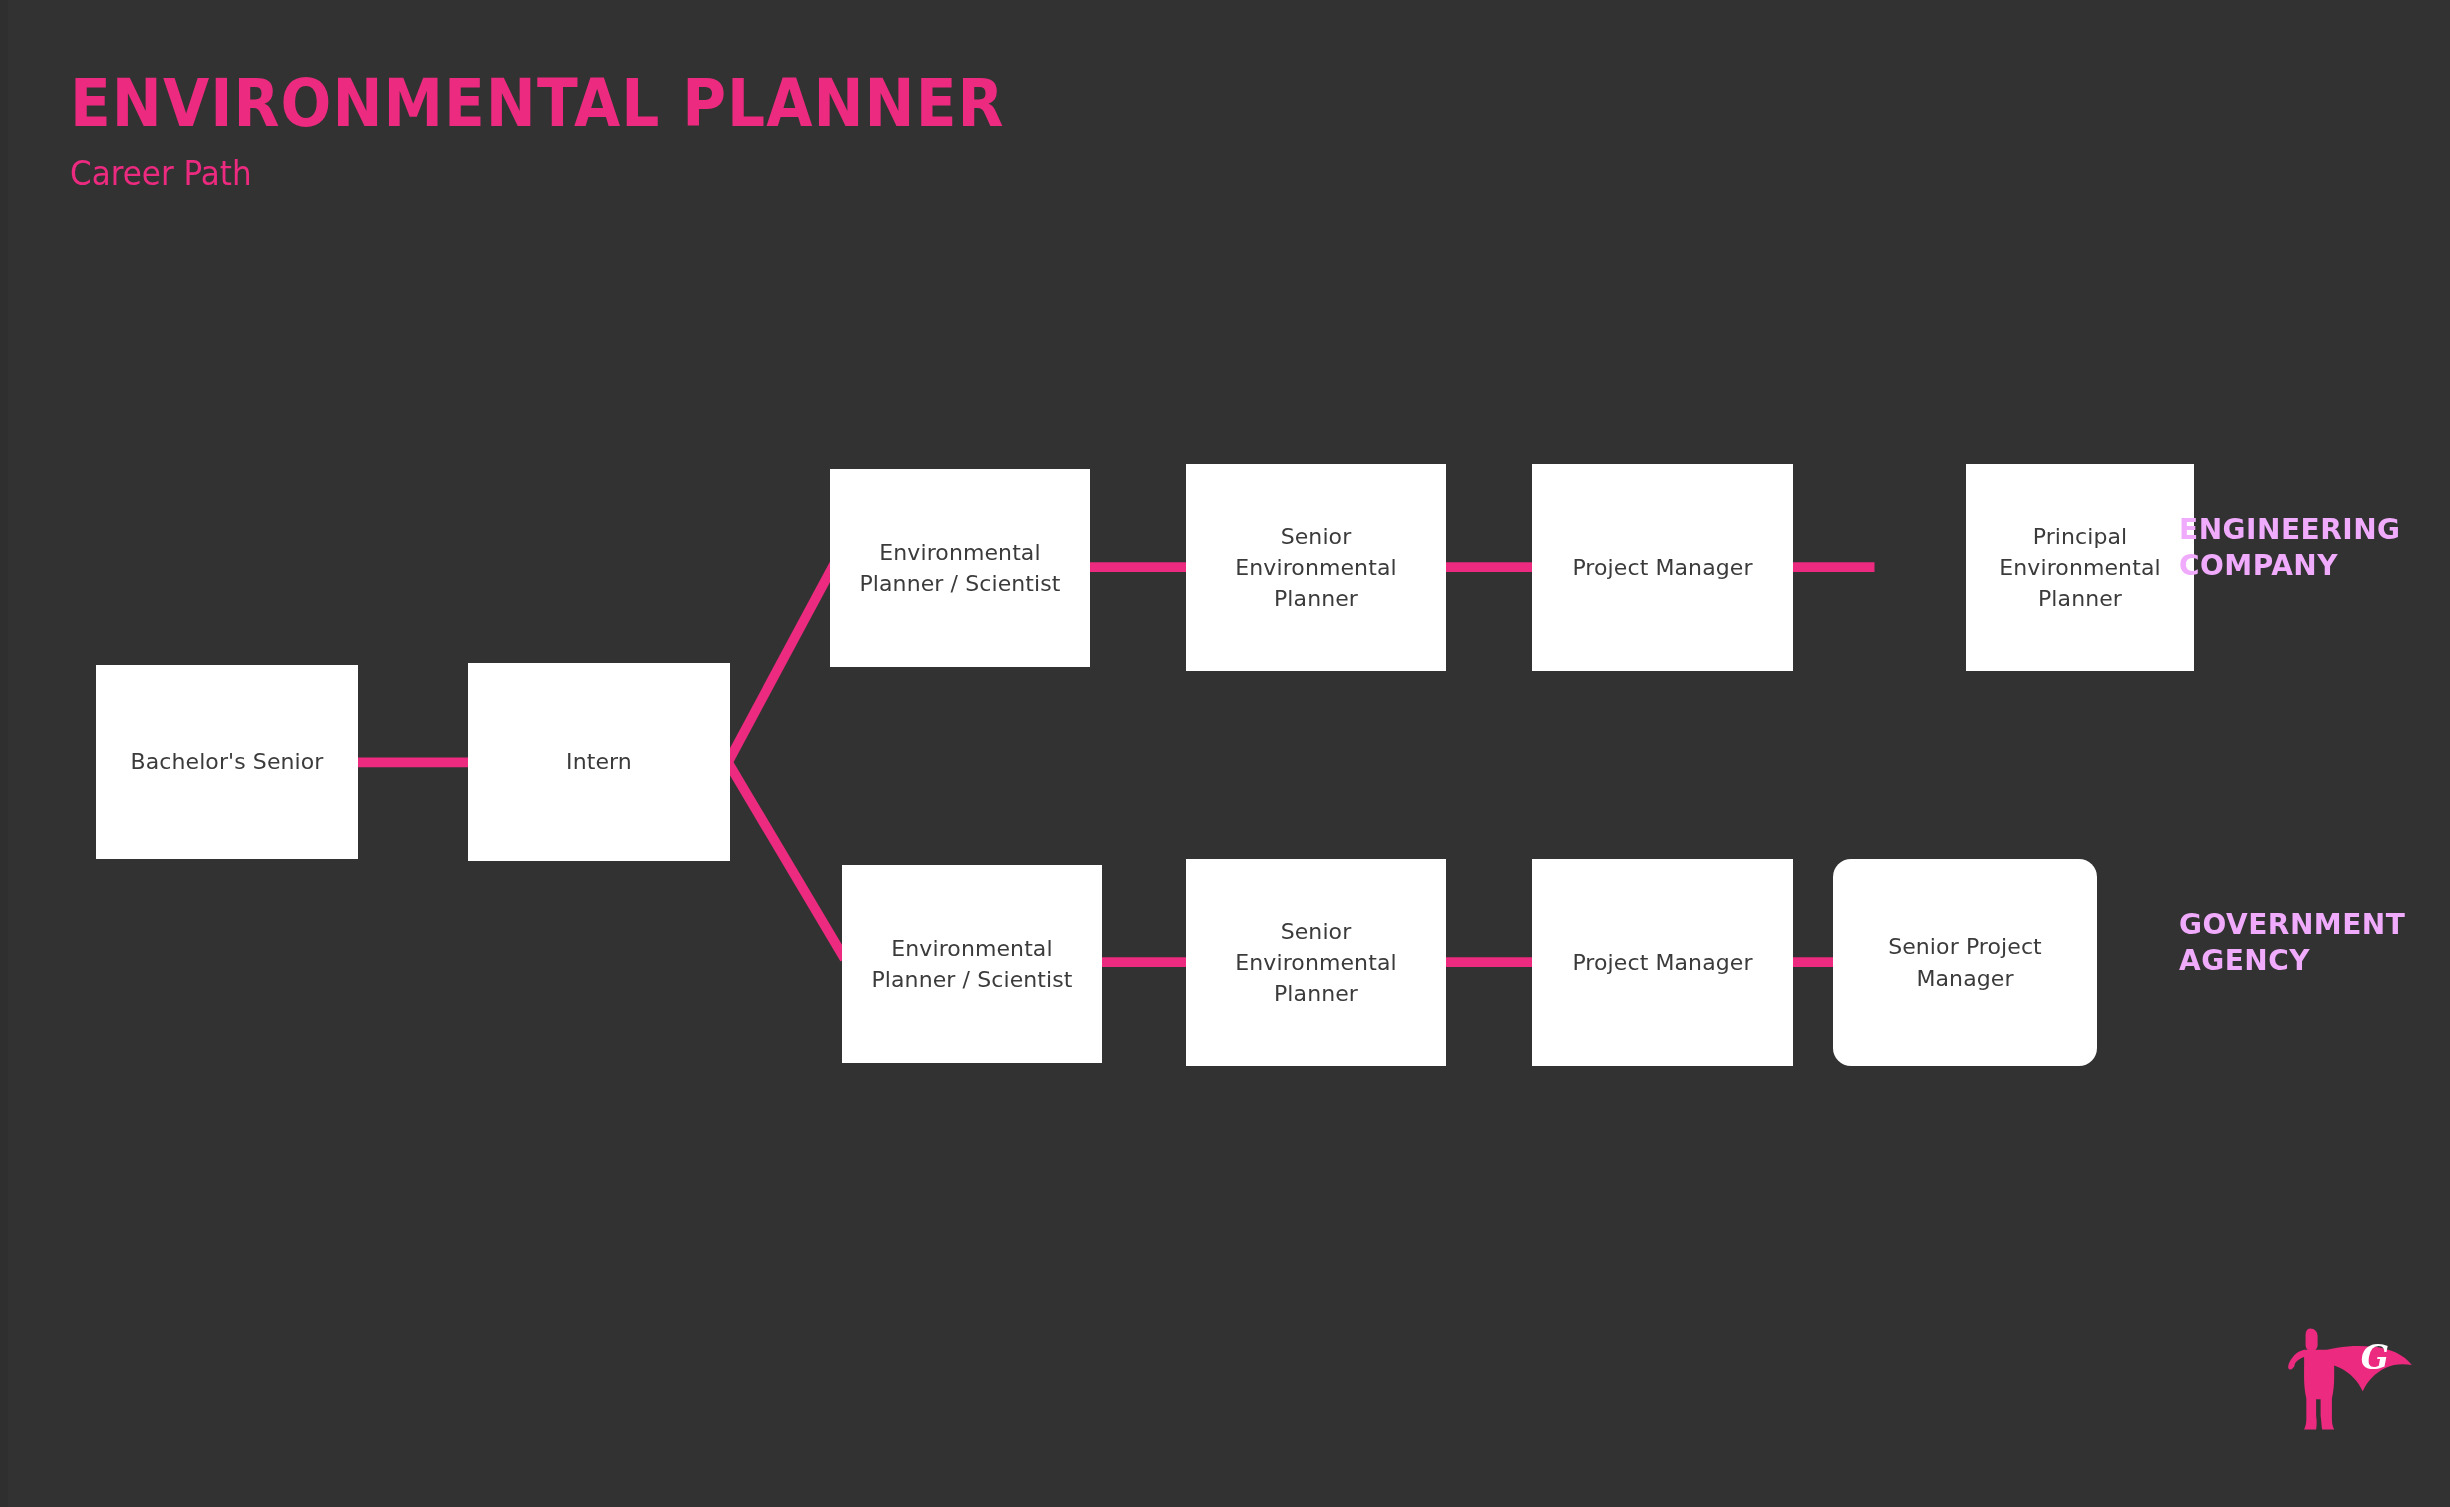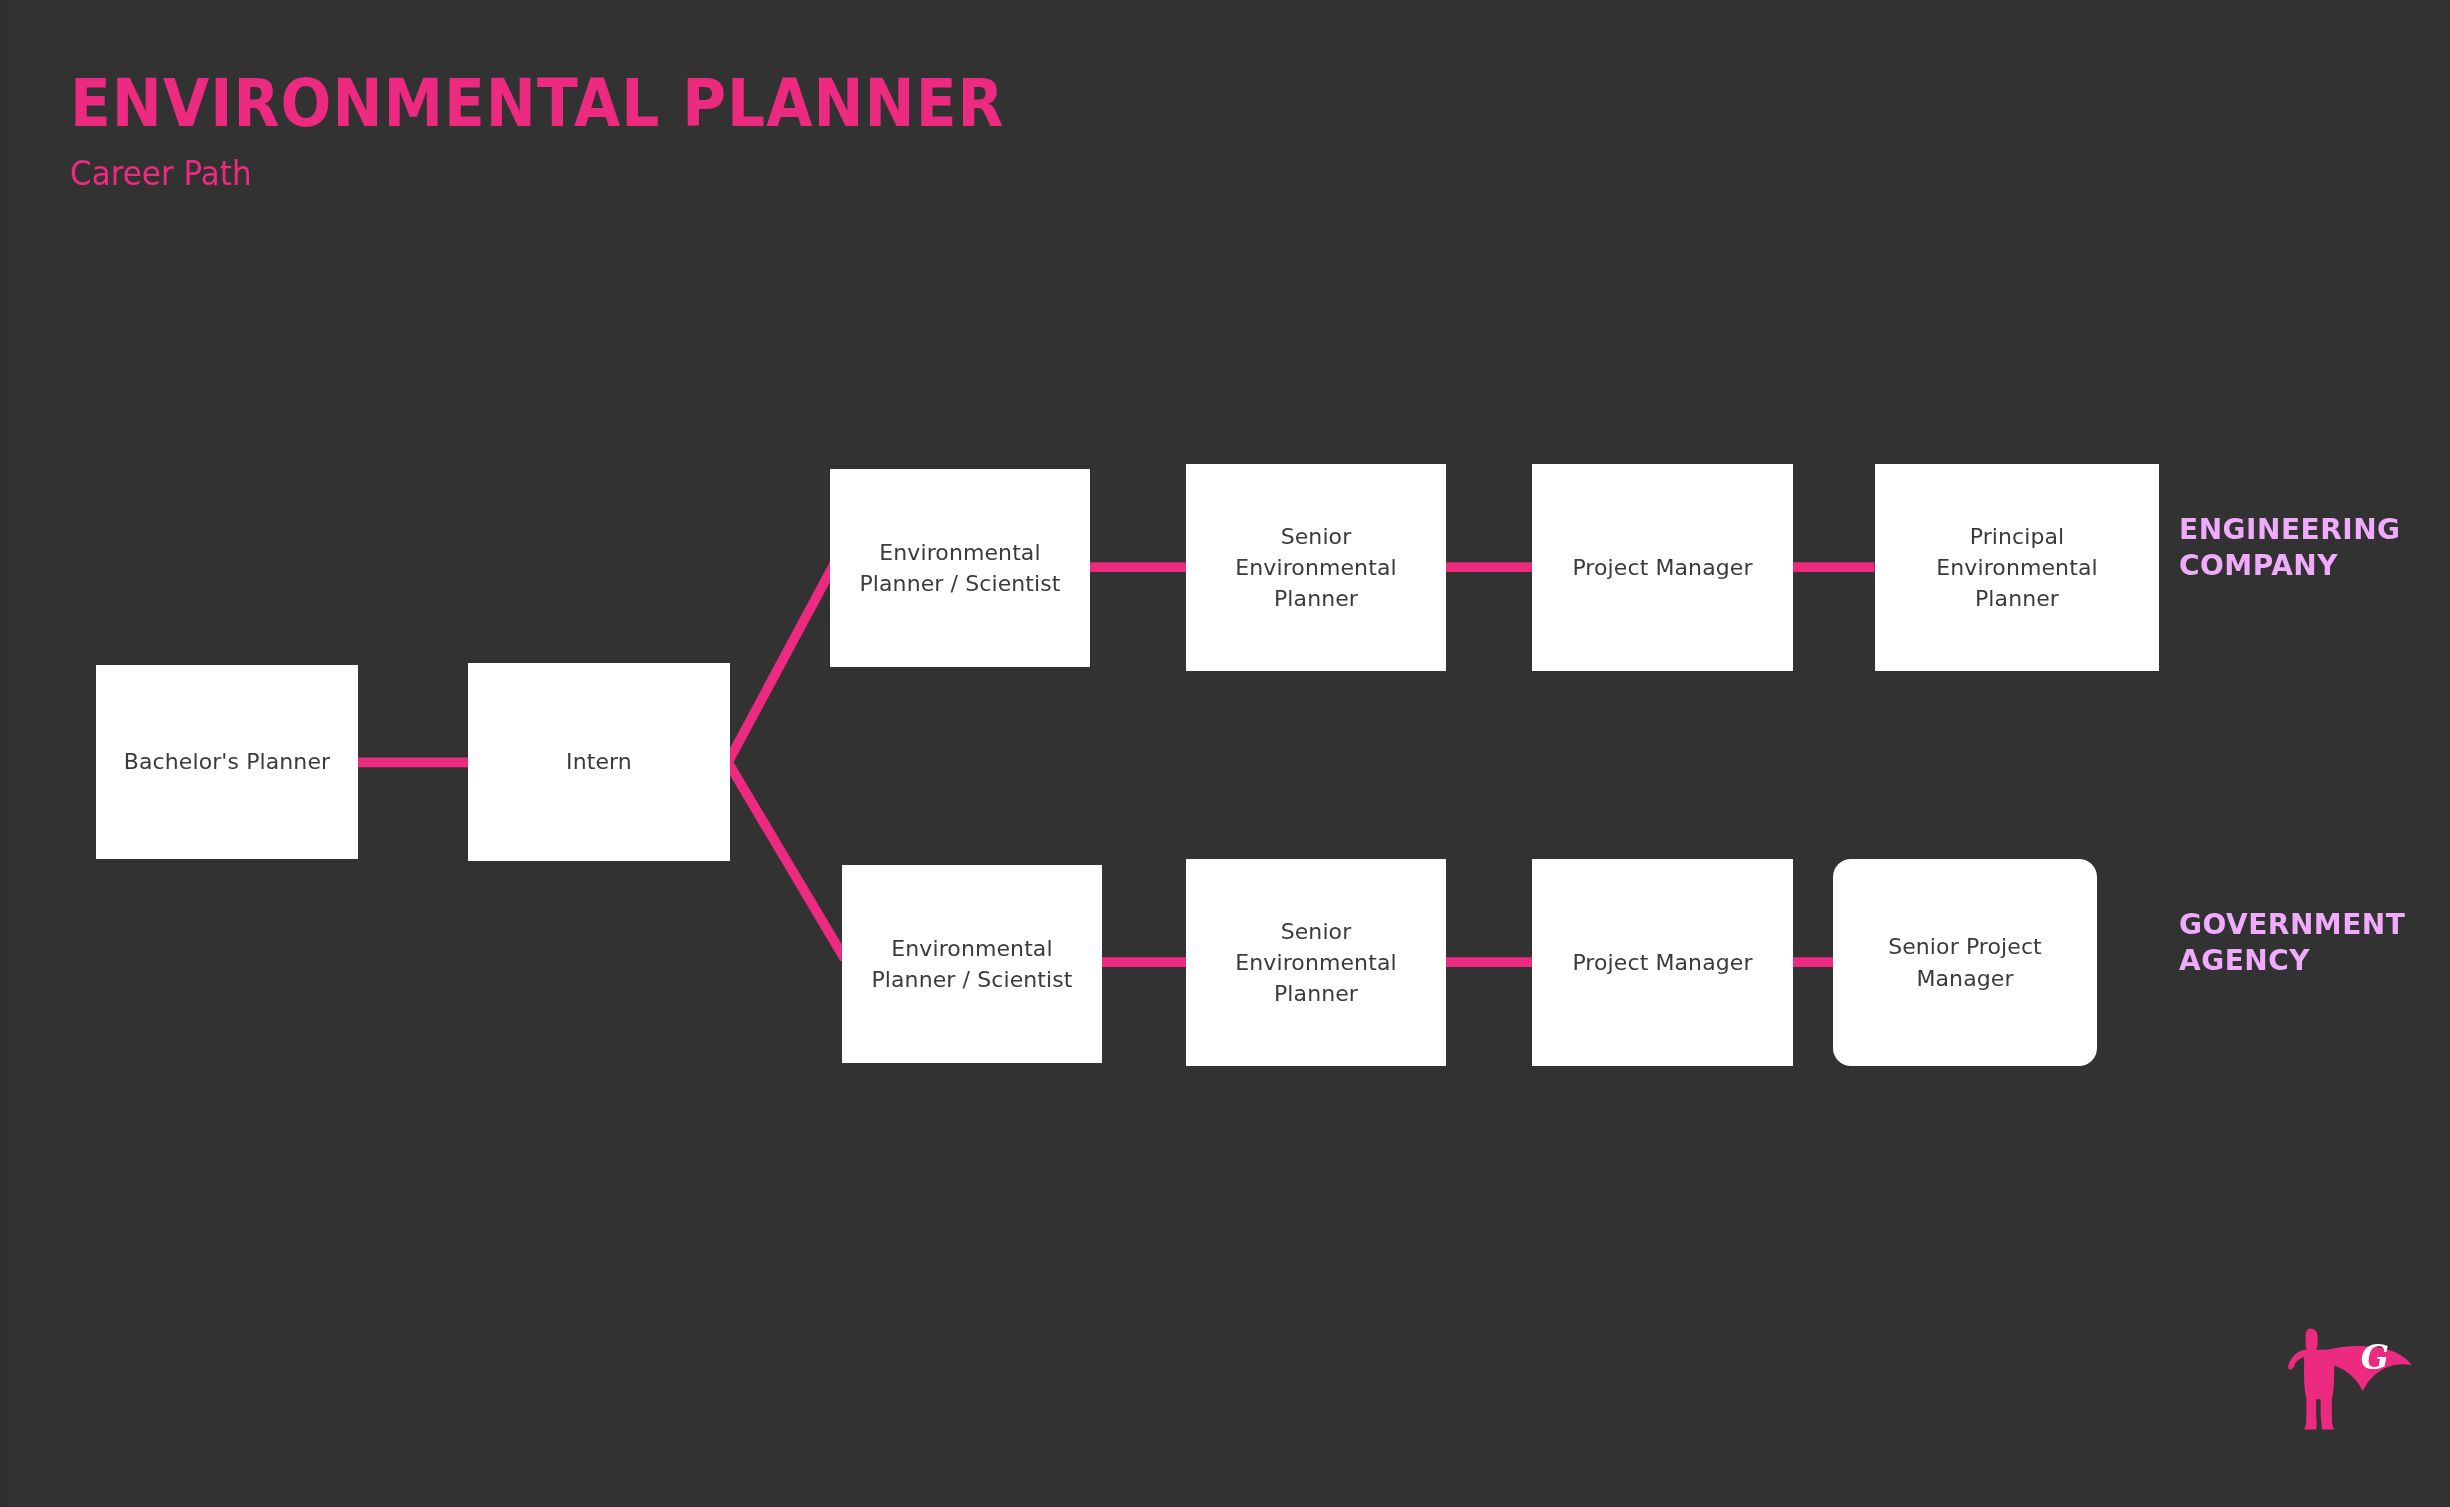--- a/index.html
+++ b/index.html
@@ -129,21 +129,21 @@
       <line x1="1905" y1="752" x2="2022" y2="752"></line>
       <line x1="2366" y1="752" x2="2476" y2="752"></line>
 
       <line x1="1440" y1="1276" x2="1566" y2="1276"></line>
       <line x1="1905" y1="1276" x2="2022" y2="1276"></line>
       <line x1="2366" y1="1276" x2="2476" y2="1276"></line>
     </g>
   </svg>
 
   <div class="node" style="left:88px; top:665px; width:262px; height:194px;">
-    <span class="node-label">Bachelor's Planner</span>
+    <span class="node-label">Bachelor's Senior</span>
   </div>
 
   <div class="node" style="left:460px; top:663px; width:262px; height:198px;justify-content:center;">
     <span class="node-label">Intern</span>
   </div>
 
   <div class="node" style="left:822px; top:469px; width:260px; height:198px;">
     <span class="node-label">Environmental
 Planner / Scientist</span>
   </div>
@@ -151,21 +151,21 @@
   <div class="node" style="left:1178px; top:464px; width:260px; height:207px;">
     <span class="node-label">Senior
 Environmental
 Planner</span>
   </div>
 
   <div class="node" style="left:1524px; top:464px; width:261px; height:207px;">
     <span class="node-label">Project Manager</span>
   </div>
 
-  <div class="node" style="left:1867px; top:464px; width:284px; height:207px;">
+  <div class="node" style="left:1958px; top:464px; width:228px; height:207px;">
     <span class="node-label">Principal
 Environmental
 Planner</span>
   </div>
 
   <div class="track-label" style="left:2171px; top:512px;">ENGINEERING
 COMPANY</div>
 
   <div class="node" style="left:834px; top:865px; width:260px; height:198px;">
     <span class="node-label">Environmental

